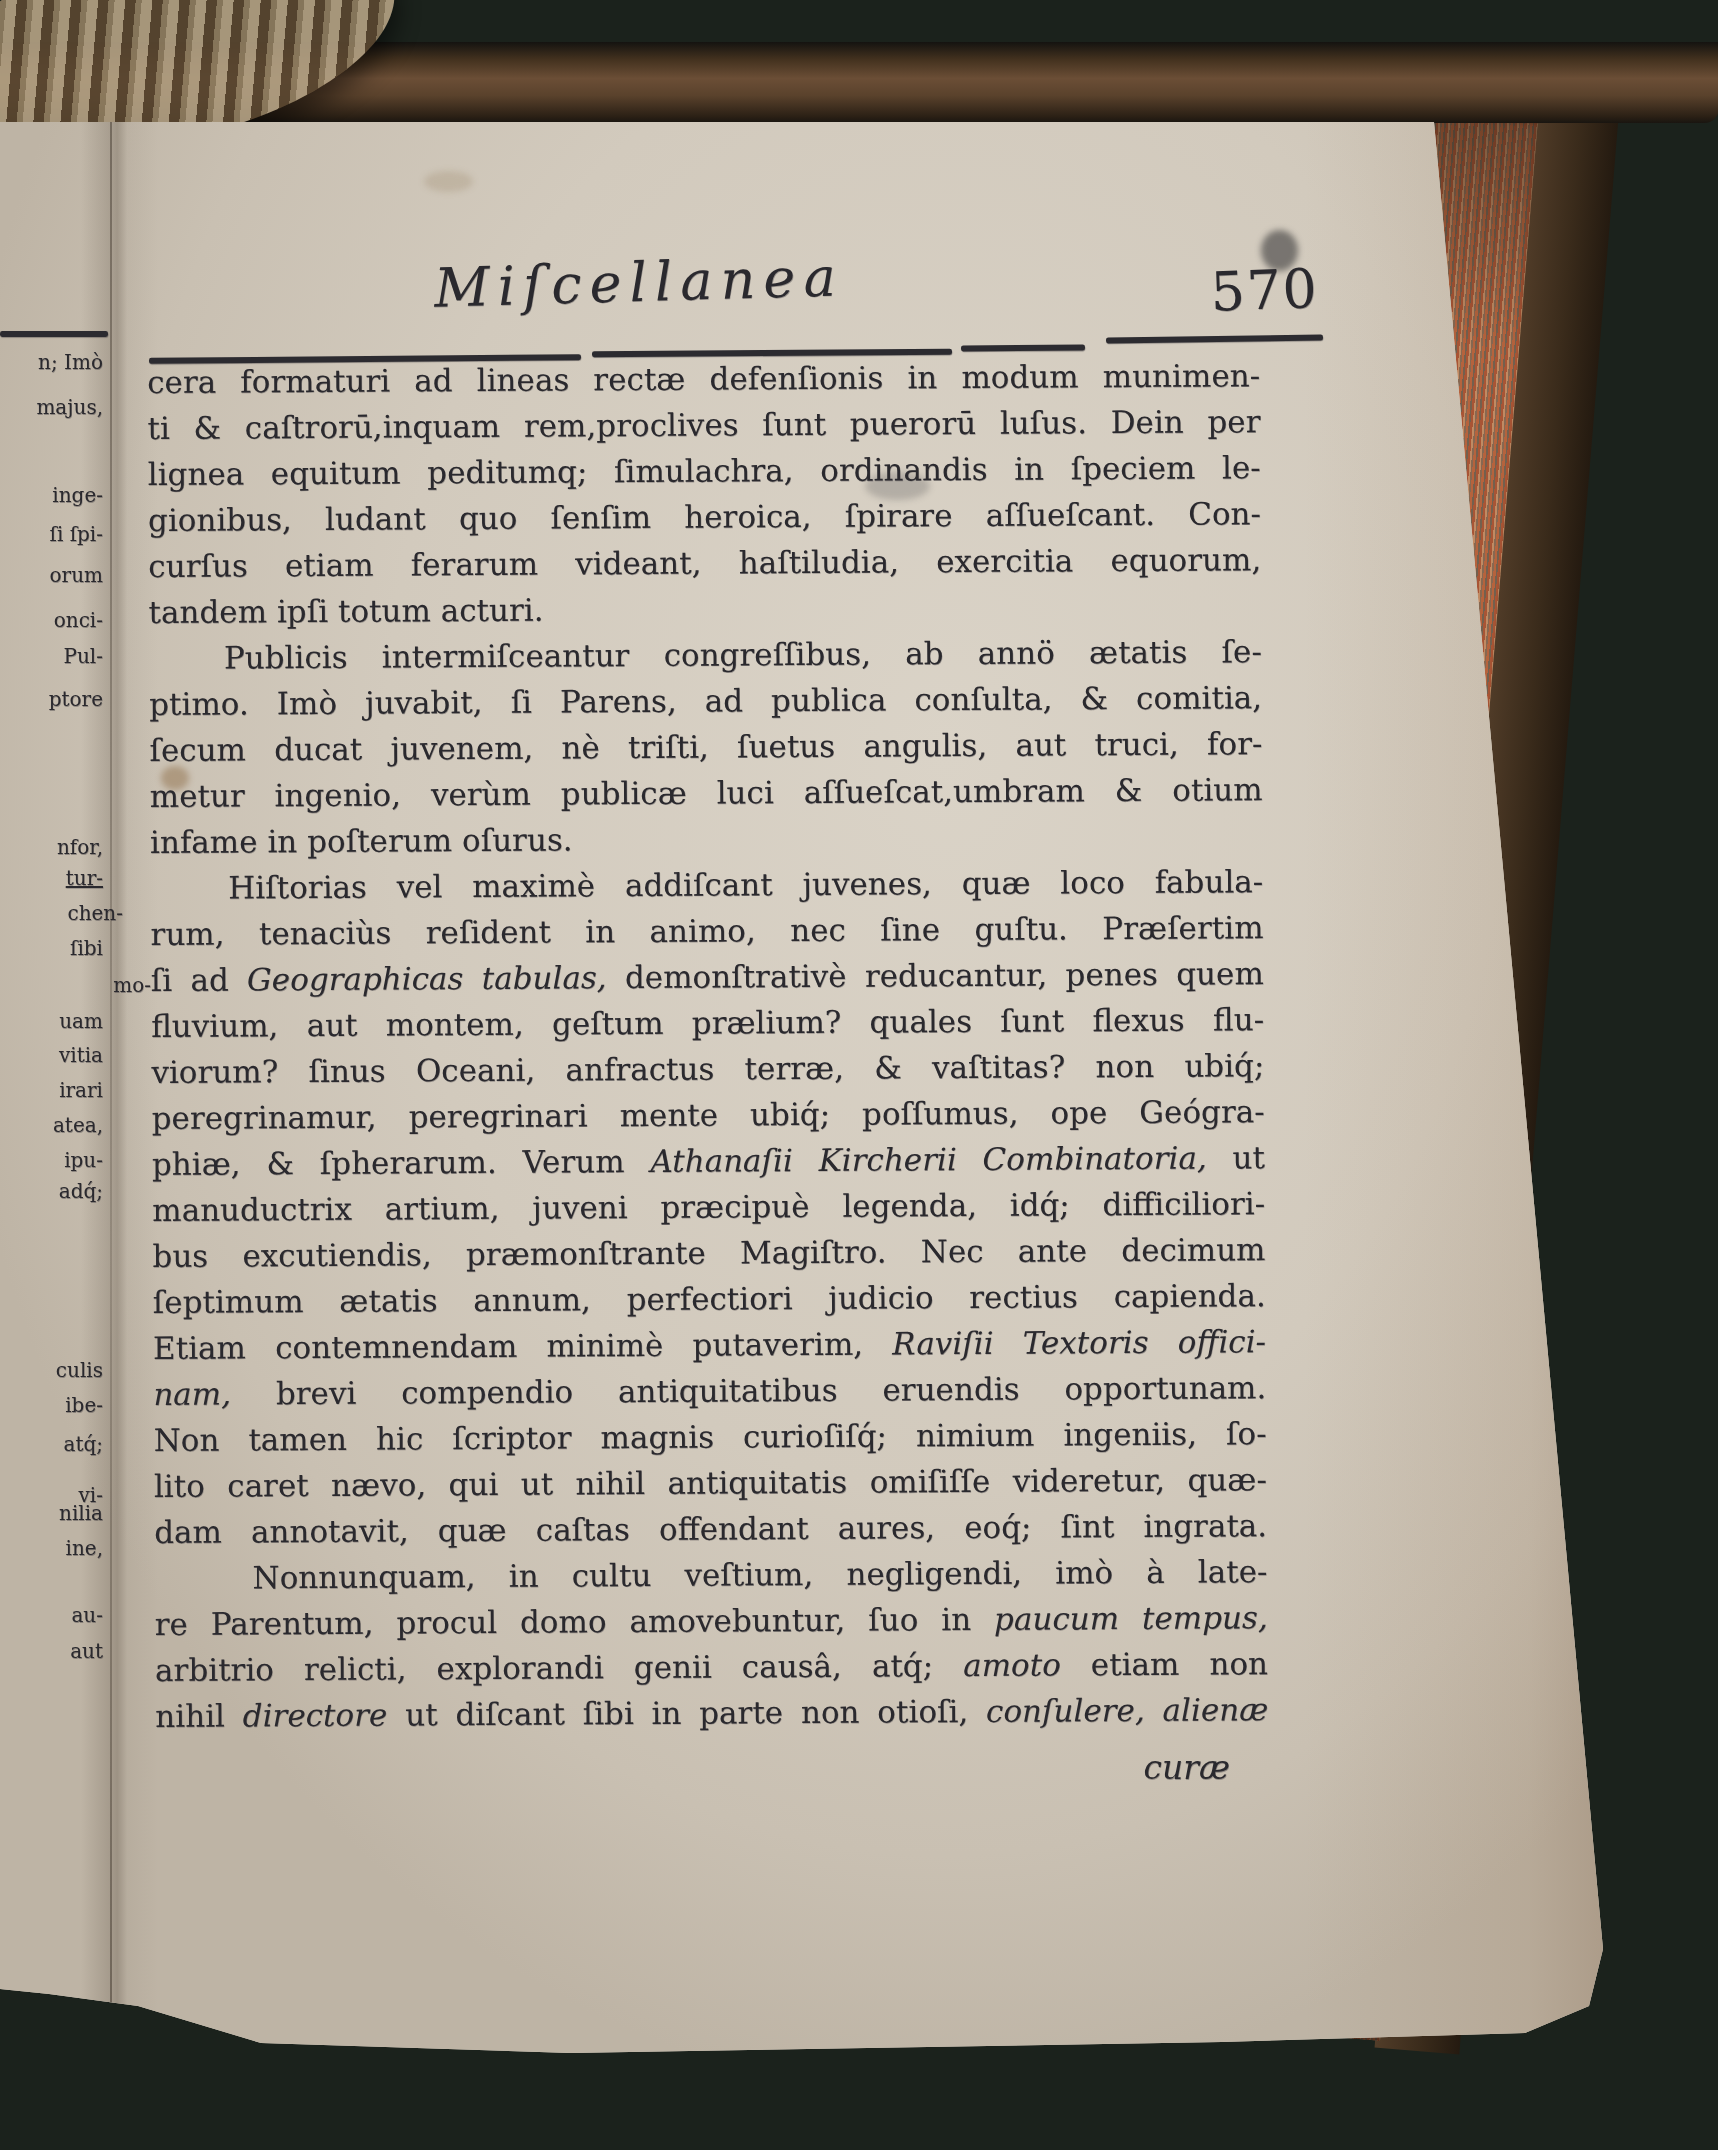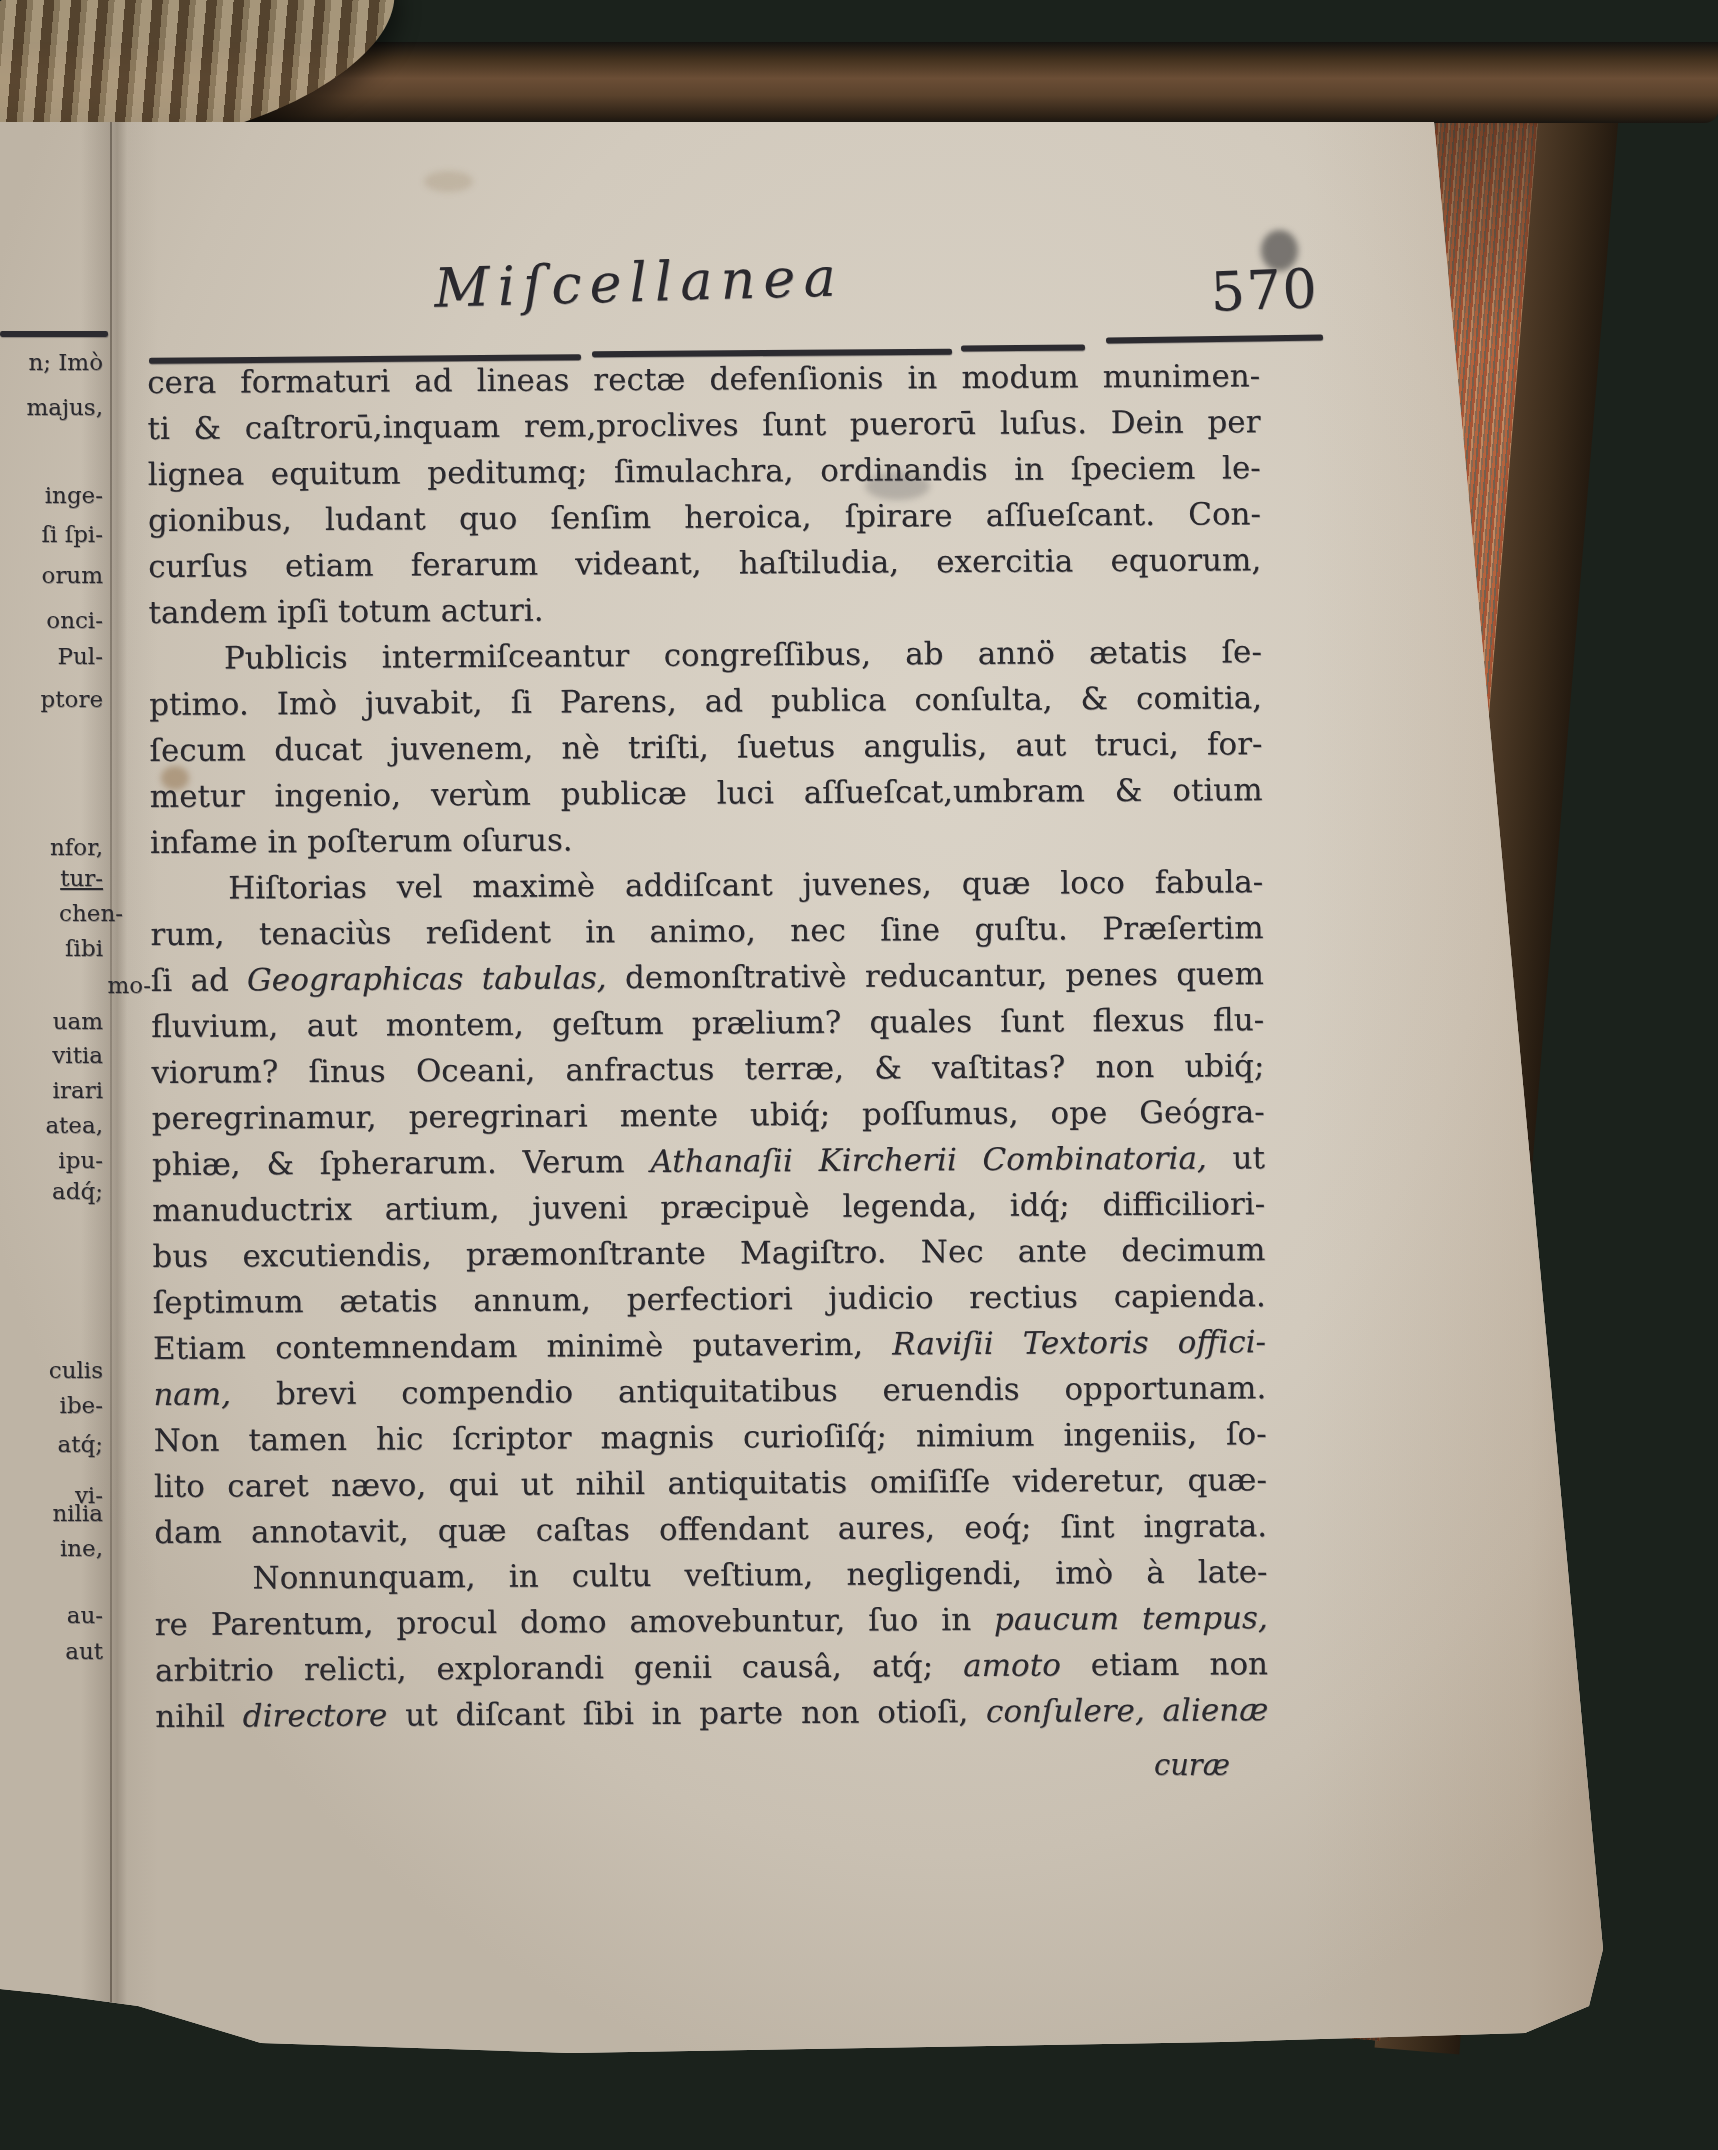--- a/index.html
+++ b/index.html
@@ -82,25 +82,25 @@
     font-size:31px;transform:rotate(-0.35deg);transform-origin:top left;
   }
   .line{
     height:46px;line-height:46px;
     text-align:justify;text-align-last:justify;
   }
   .line.short{text-align-last:left;}
   .seg.it{font-style:italic;}
   .leftcol-frag{
     left:0;width:103px;text-align:right;padding-right:3.3px;
-    font-size:23px;line-height:37px;height:37px;position:absolute;
+    font-size:20px;line-height:37px;height:37px;position:absolute;
   }
   .catchword{
     left:147px;top:1748px;width:1083px;text-align:right;
-    font-size:29px;font-style:italic;
+    font-size:33px;font-style:italic;
   }
 </style>
 </head>
 <body>
 
 <div>
   <div class="layer cover-edge"></div>
   <div class="layer fore-edge"></div>
   <div class="layer leather-band"></div>
   <div class="layer headband"></div>

